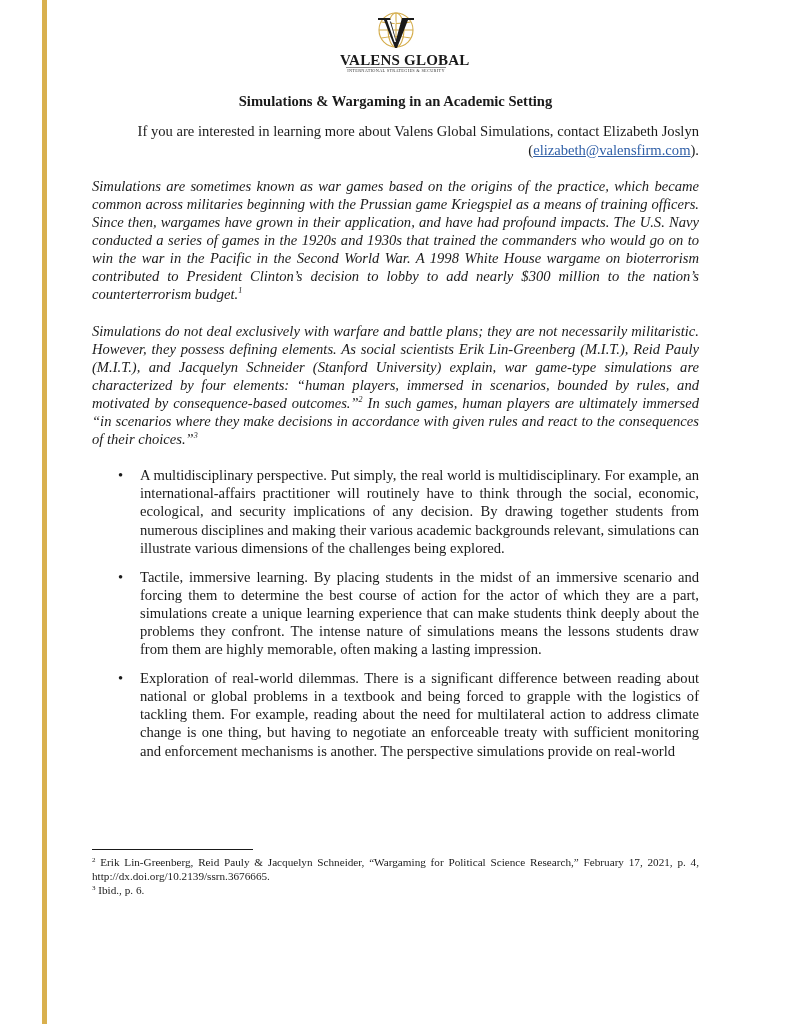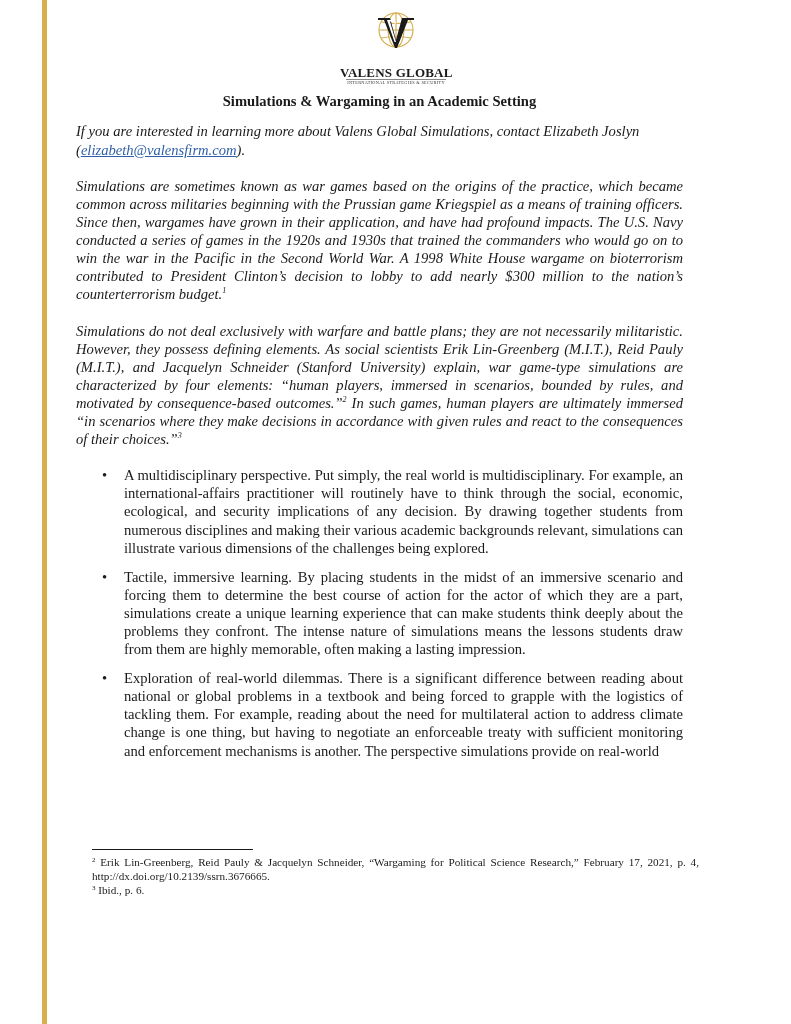--- a/index.html
+++ b/index.html
@@ -30,56 +30,55 @@
       width: 112px;
       height: 70px;
       text-align: center;
     }
     .logo svg {
       display: block;
       margin: 0 auto;
     }
     .logo-name {
       font-family: "Liberation Serif", "DejaVu Serif", serif;
-      font-size: 13px;
+      font-size: 15px;
       font-weight: bold;
       letter-spacing: 0.2px;
       color: #1a1a1a;
       line-height: 13px;
-      margin-top: 16px;
+      margin-top: 4px;
       white-space: nowrap;
     }
     .logo-tagline {
       font-family: "Liberation Serif", "DejaVu Serif", serif;
       font-size: 4.3px;
       letter-spacing: 0.3px;
       color: #333;
       text-transform: uppercase;
       line-height: 6px;
       border-top: 0.6px solid #888;
       margin: 0 6px;
       white-space: nowrap;
     }
     .content {
       position: absolute;
-      left: 76px;
+      left: 92px;
       top: 92px;
       width: 607px;
       font-size: 14.6px;
       line-height: 18.1px;
     }
     .doc-title {
       text-align: center;
       font-weight: bold;
       font-size: 14.6px;
       margin: 0 0 12px 0;
     }
     .contact {
-      text-align: left;
-      font-style: italic;
+      text-align: right;
       margin: 0 0 18px 0;
       line-height: 18.4px;
     }
     .contact a {
       color: #2f5fa7;
       text-decoration: underline;
     }
     .section-heading {
       font-weight: bold;
       margin: 0 0 16px 0;

